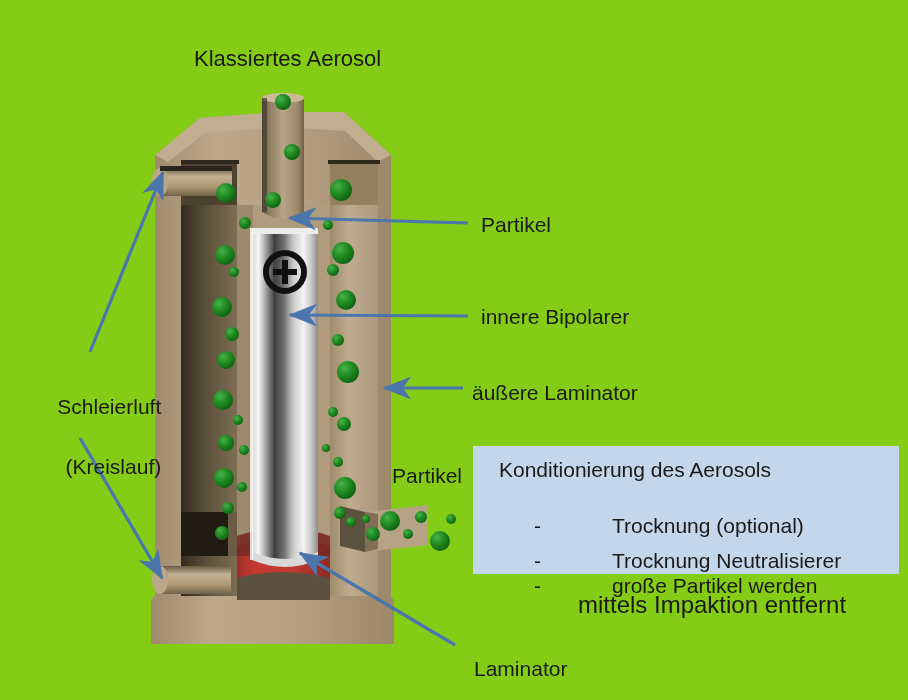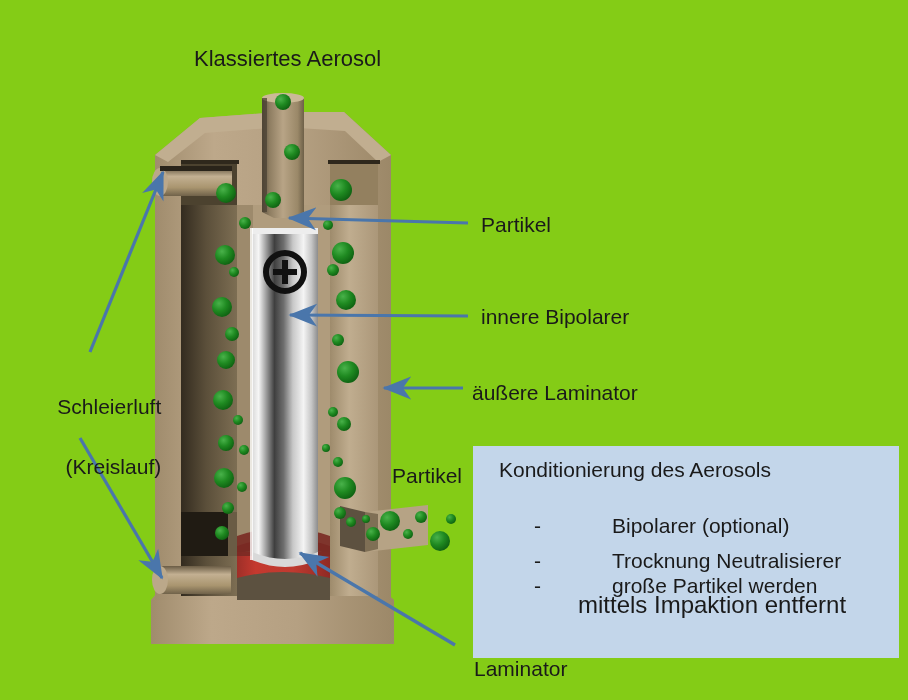--- a/index.html
+++ b/index.html
@@ -43,21 +43,21 @@
   #label-einlass   { left: 392px; top: 461px; }
   #label-laminator { left: 474px; top: 654px; }
   #label-schleier  { left: 34px;  top: 362px; }
   #label-schleier .line2 { display: block; text-align: right; }
 
   #info-box {
     position: absolute;
     left: 473px;
     top: 446px;
     width: 426px;
-    height: 212px;
+    height: 128px;
     background: #c3d6ea;
     box-sizing: border-box;
   }
   #info-box .info-title {
     position: absolute;
     left: 26px;
     top: 12px;
     font-size: 21px;
     color: #1a1a1a;
     white-space: pre;
@@ -270,21 +270,21 @@
 
   <div class="lbl" id="label-schleier">
     <span>Schleierluft</span>
     <span class="line2">(Kreislauf)</span>
   </div>
 
   <div id="info-box">
     <div class="info-title">Konditionierung des Aerosols</div>
 
     <div class="info-row r1">
-      <span class="dash">-</span><span>Bipolarer (optional)</span>
+      <span class="dash">-</span><span>Trocknung (optional)</span>
     </div>
 
     <div class="info-row r2">
       <span class="dash">-</span><span>Trocknung Neutralisierer</span>
     </div>
 
     <div class="info-row r3">
       <span class="dash">-</span><span>große Partikel werden</span>
     </div>
 

